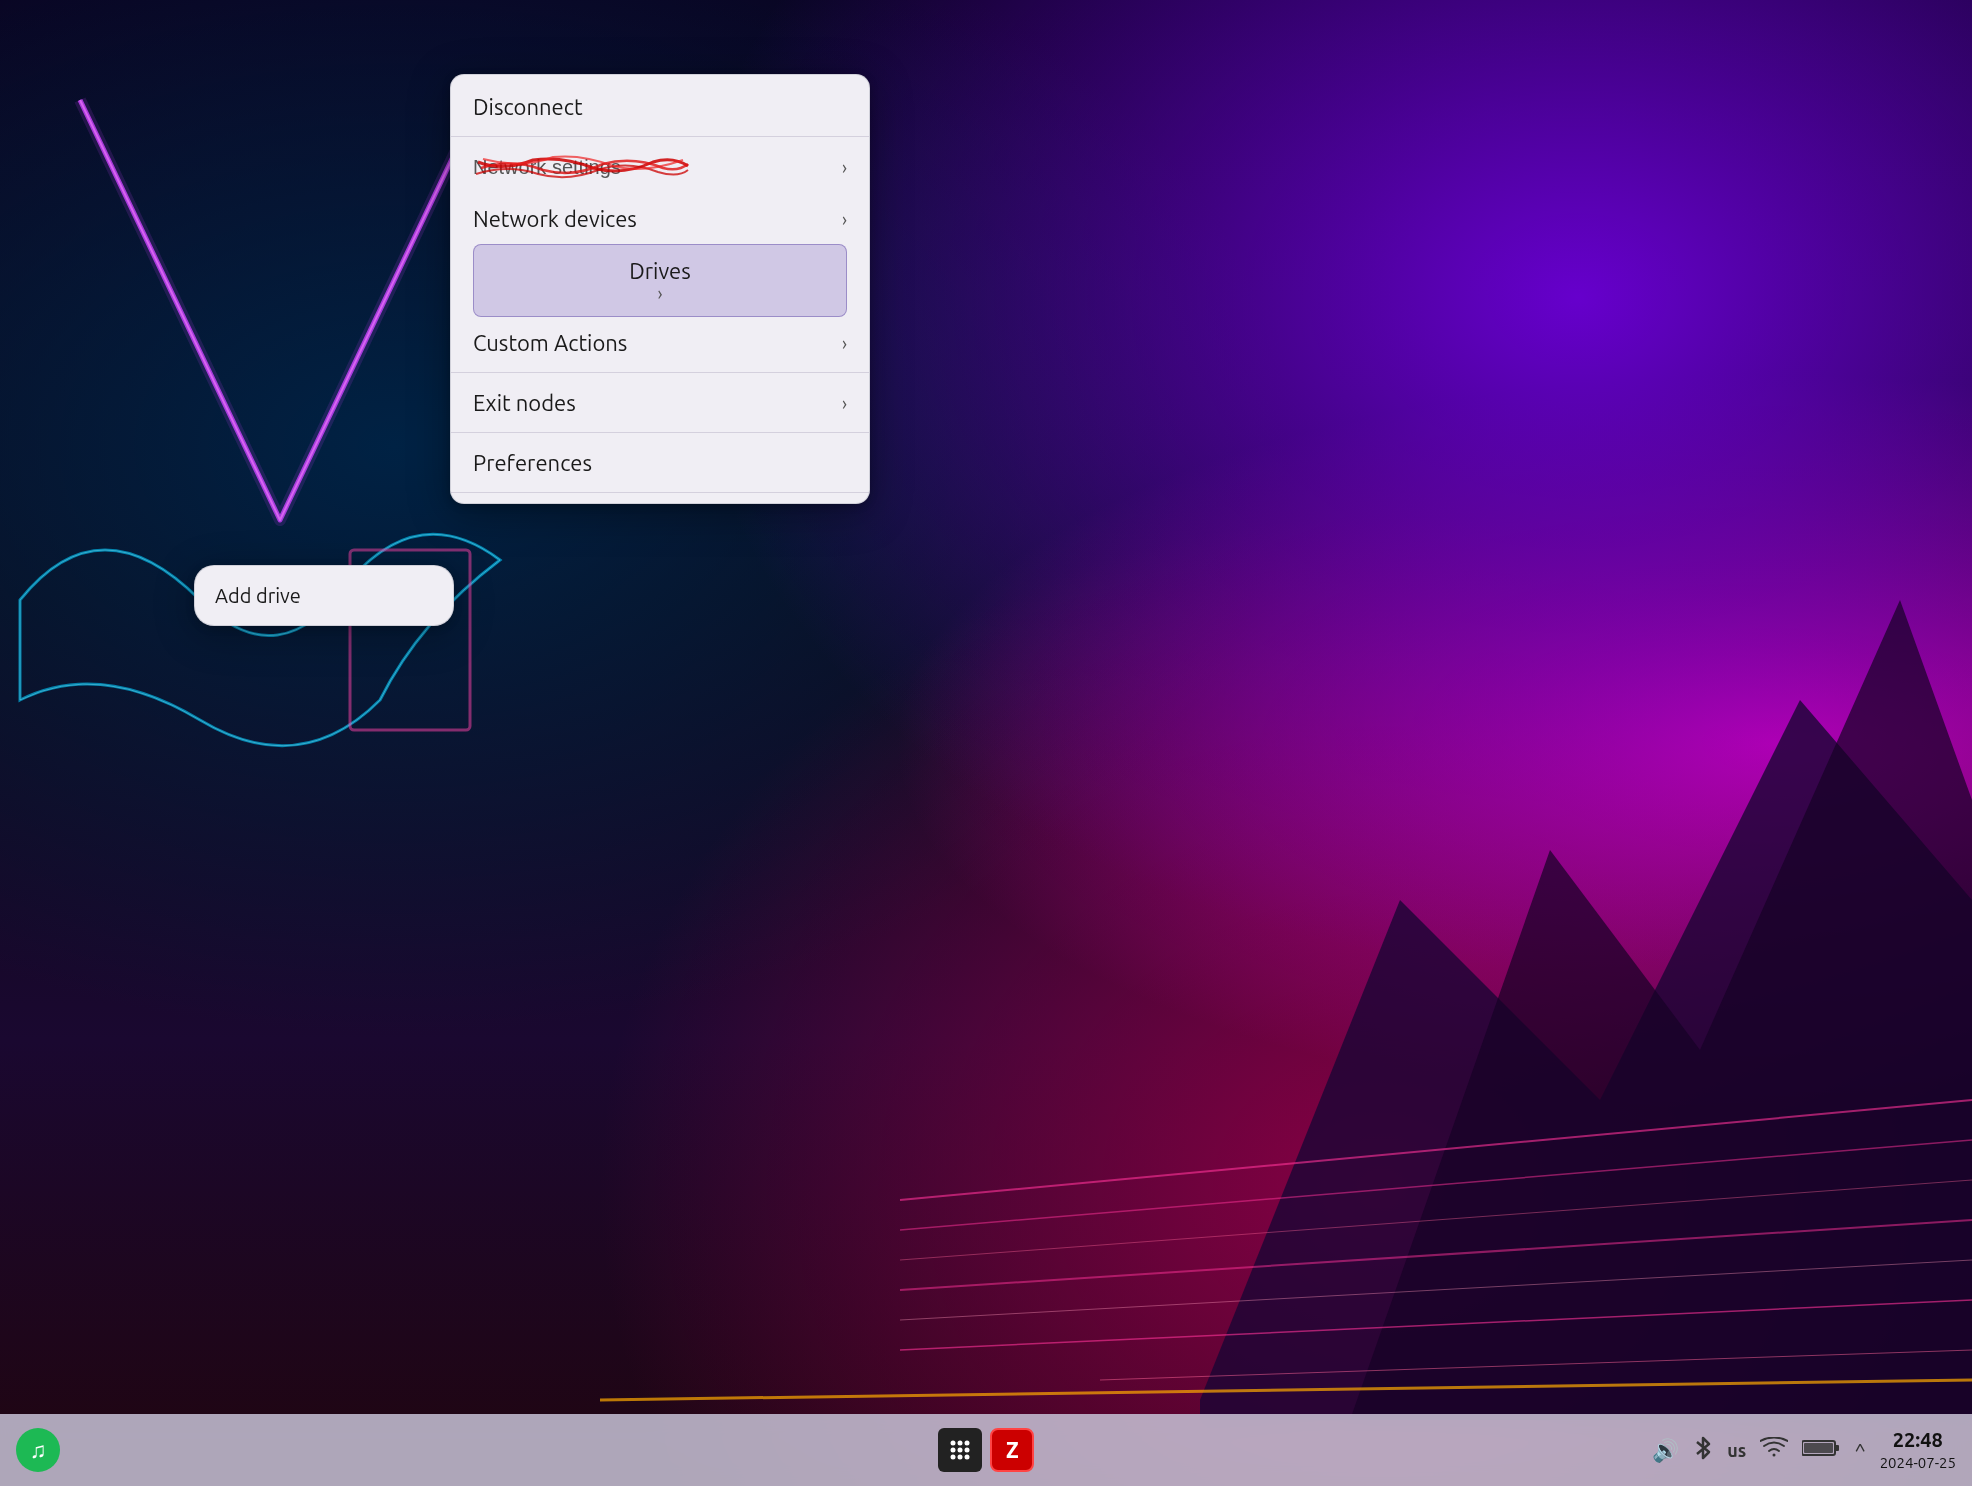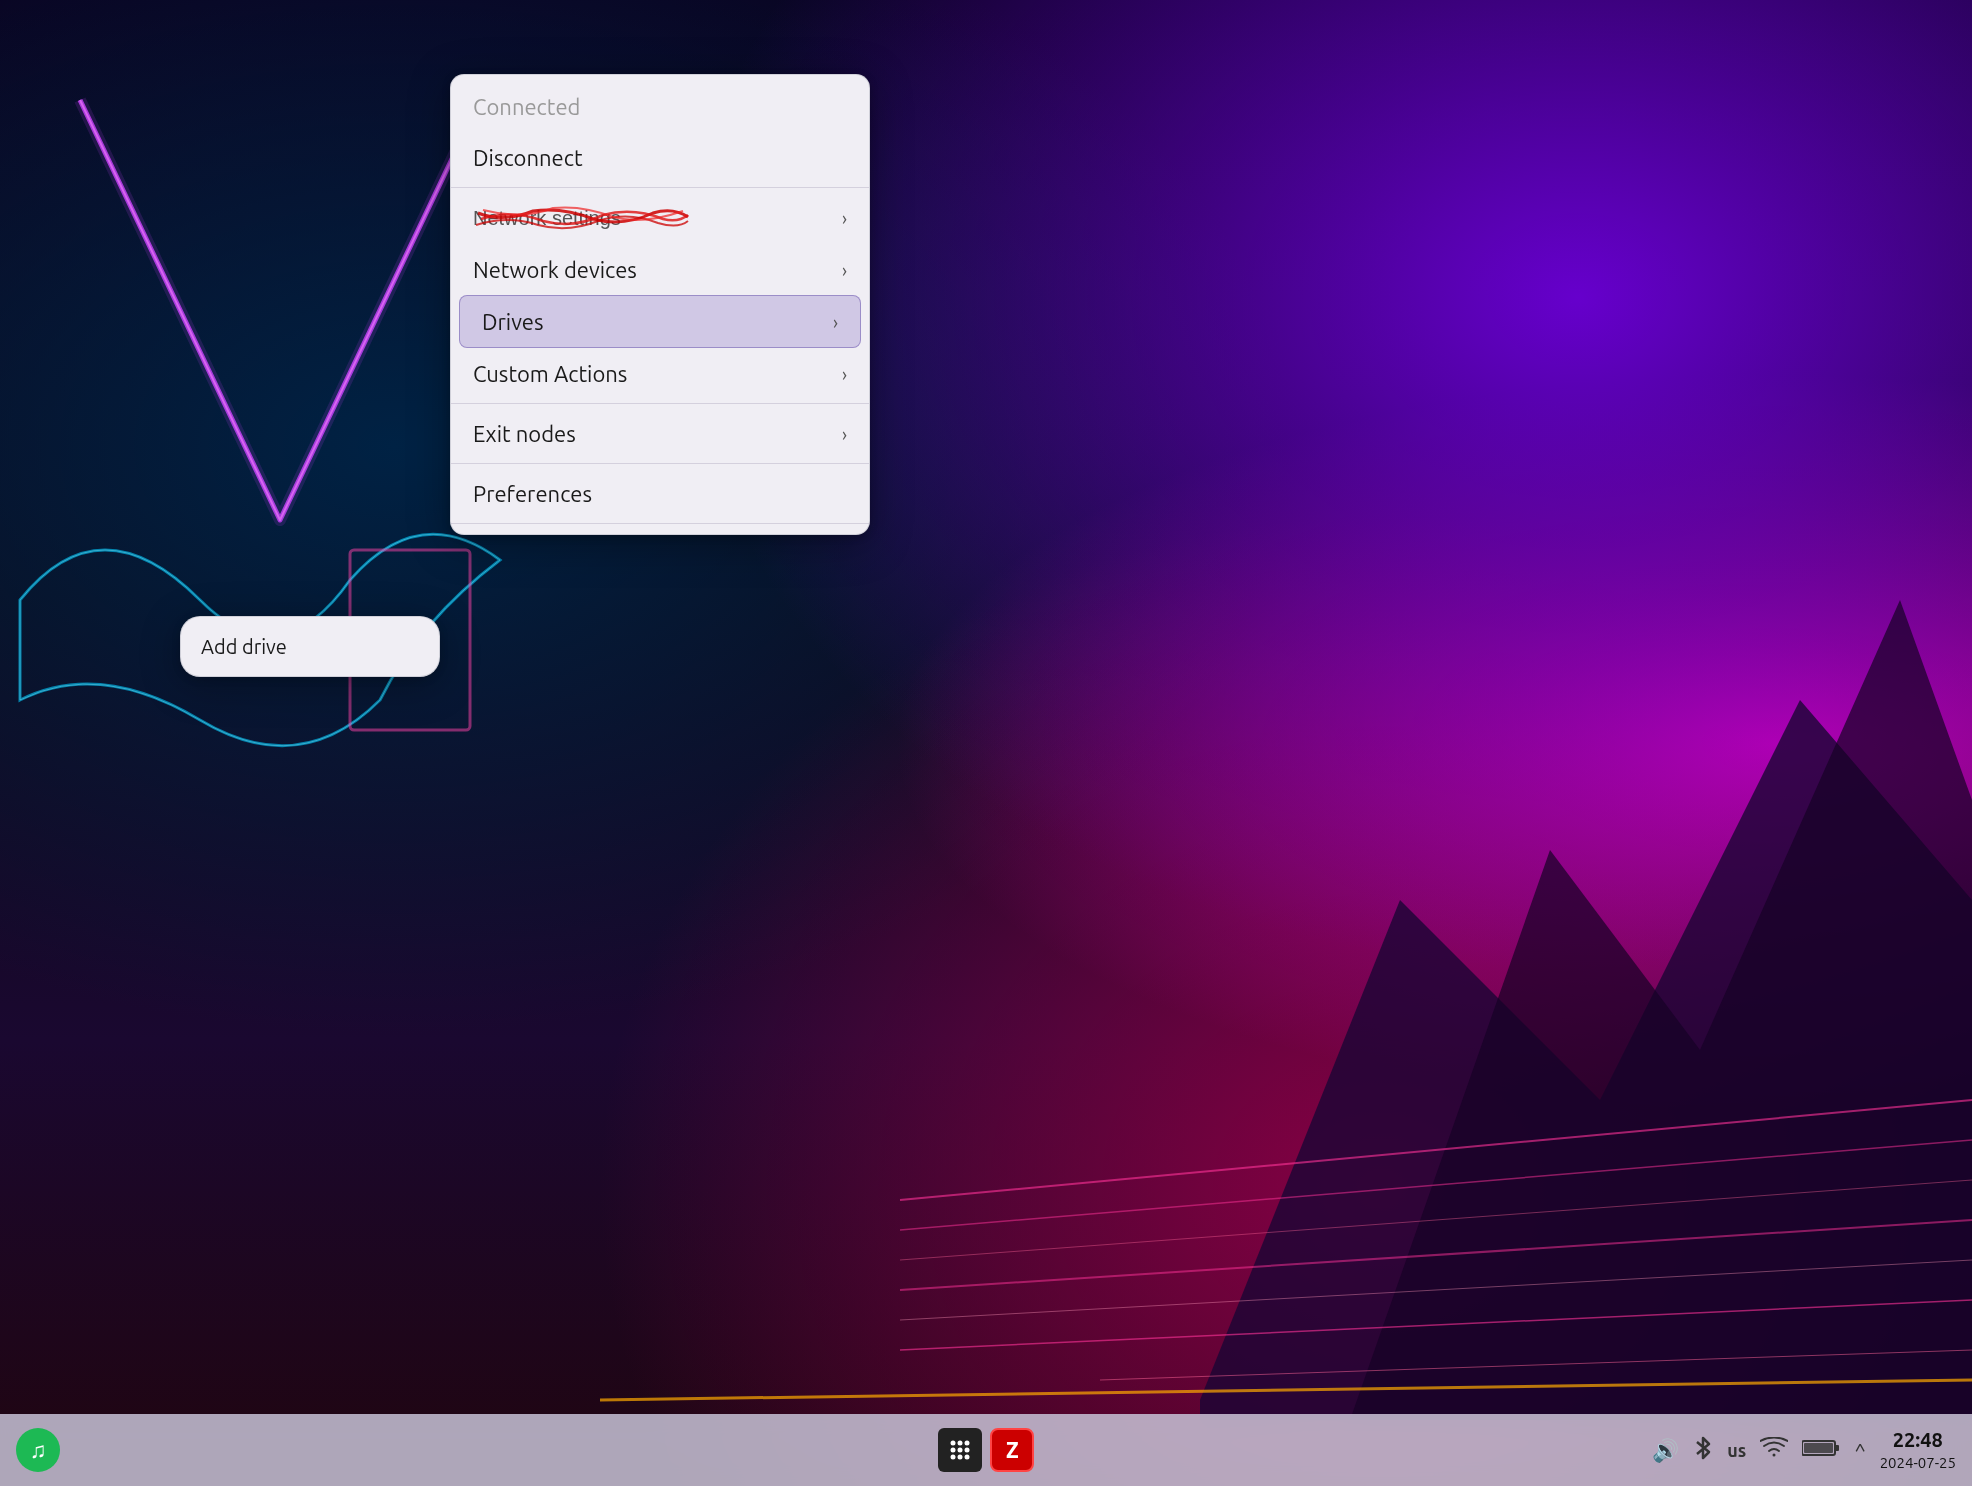--- a/index.html
+++ b/index.html
@@ -146,21 +146,22 @@
       cursor: pointer;
       font-size: 22px;
       color: #1a1a1a;
       position: relative;
     }
 
     .menu-item.active {
       background: rgba(150, 130, 200, 0.35);
       border: 1.5px solid rgba(120, 100, 180, 0.6);
       border-radius: 8px;
-      margin: 0 8px;
+      margin: 0 22px;
+      flex-direction: column;
     }
 
     .menu-item.disabled {
       color: #999;
       cursor: default;
     }
 
     .menu-divider {
       height: 1px;
       background: rgba(150, 140, 170, 0.3);
@@ -226,23 +227,20 @@
     <polyline points="80,100 280,520 480,100" fill="none" stroke="#cc44ff" stroke-width="12" opacity="0.15" stroke-linejoin="round"></polyline>
 
     <path d="M 20 600 Q 100 500 200 600 Q 280 680 350 580 Q 420 500 500 560 Q 420 620 380 700 Q 300 780 200 720 Q 100 660 20 700 Z" fill="none" stroke="#00ccff" stroke-width="3" opacity="0.6"></path>
     <path d="M 20 600 Q 100 500 200 600 Q 280 680 350 580 Q 420 500 500 560 Q 420 620 380 700 Q 300 780 200 720 Q 100 660 20 700 Z" fill="none" stroke="#88eeff" stroke-width="1" opacity="0.4"></path>
 
     <rect x="350" y="550" width="120" height="180" fill="none" stroke="#ff44aa" stroke-width="3" opacity="0.5" rx="4"></rect>
   </svg>
 
   <div class="context-menu">
 
-    <div class="menu-item disabled">
-      <span>Connected</span>
-    </div>
 
     <div class="menu-item">
       <span>Disconnect</span>
     </div>
 
     <div class="menu-divider"></div>
 
     <div class="menu-item menu-item-redacted">
       <span class="redact">
         <svg width="220" height="26">

